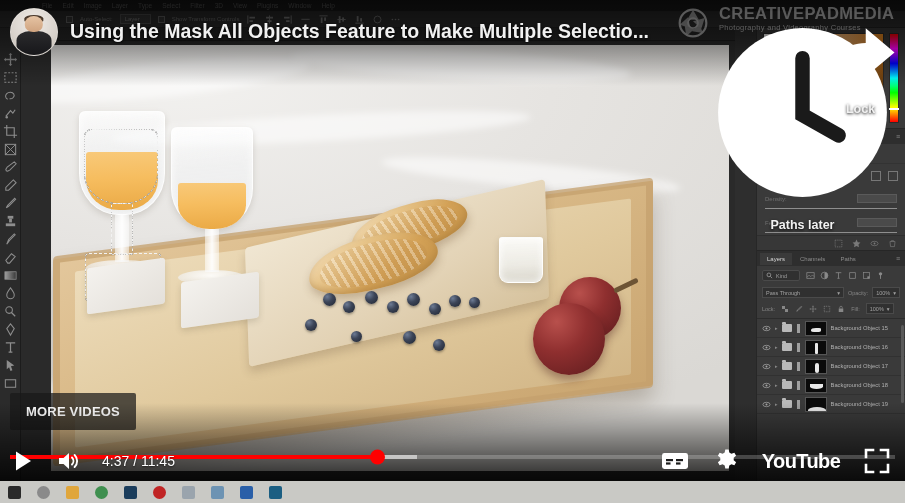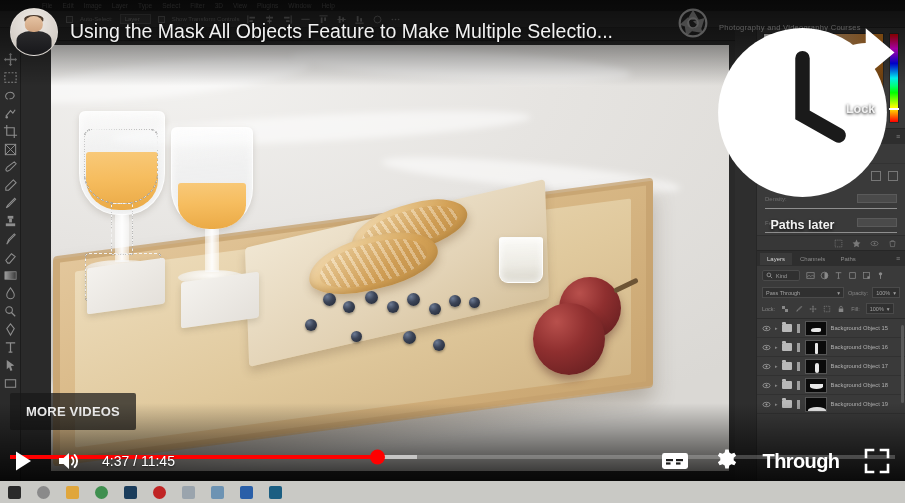--- a/index.html
+++ b/index.html
@@ -326,21 +326,21 @@
     transform: translateX(-50%); border-radius: 50% 50% 20% 20%;
     background: #4b3a2c;
   }
   .av-body {
     position: absolute; left: 50%; bottom: 0; width: 76%; height: 52%;
     transform: translateX(-50%); border-radius: 40% 40% 0 0;
     background: linear-gradient(#2b2b2d, #17171a);
   }
   .yt-title {
     position: absolute; left: 70px; top: 20px; width: 610px;
-    font-size: 19.5px; font-weight: normal; color: #f1f1f1;
+    font-size: 19.5px; font-weight: bold; color: #f1f1f1;
     text-shadow: 0 1px 3px rgba(0,0,0,.85);
     white-space: nowrap; overflow: hidden;
   }
 
   .yt-topbtn { position: absolute; top: 10px; text-align: center; }
   .yt-topbtn .tb-icon { width: 34px; height: 34px; margin: 0 auto; }
   .yt-topbtn .tb-icon svg { width: 100%; height: 100%; display: block; }
   .yt-topbtn .tb-label {
     margin-top: 2px; font-size: 12.5px; font-weight: bold; color: #f1f1f1;
     text-shadow: 0 1px 3px rgba(0,0,0,.9); white-space: nowrap;
@@ -946,20 +946,21 @@
   <div class="yt-topgrad"></div>
 
   <div class="watermark">
     <span class="wm-logo">
       <svg viewBox="0 0 48 48">
         <circle cx="24" cy="24" r="16" fill="none" stroke="#fff" stroke-width="2.6"></circle>
         <path d="M24 8 L31 20 L17 20 Z M38 18 L34 31 L24 22 Z M36 36 L23 34 L31 24 Z M16 40 L14 27 L26 31 Z M8 26 L18 17 L21 30 Z" fill="#fff" opacity=".75"></path>
         <circle cx="24" cy="24" r="6" fill="none" stroke="#fff" stroke-width="2"></circle>
       </svg>
     </span>
+    <span class="wm-title">CREATIVEPADMEDIA</span>
     <span class="wm-sub">Photography and Videography Courses</span>
   </div>
 
   <div class="yt-avatar">
     <span class="av-body"></span>
     <span class="av-hair"></span>
     <span class="av-head"></span>
   </div>
 
   <div class="yt-title">Using the Mask All Objects Feature to Make Multiple Selectio...</div>
@@ -1017,21 +1018,21 @@
         <rect x="15" y="12.4" width="4.5" height="2.2" fill="#1a1a1a"></rect>
       </svg>
     </span>
     <span class="ctl" style="width:52px;">
       <svg width="26" height="26" viewBox="0 0 26 26">
         <path d="M13 8.4a4.6 4.6 0 100 9.2 4.6 4.6 0 000-9.2zm0 2.8a1.8 1.8 0 110 3.6 1.8 1.8 0 010-3.6z" fill="#fff"></path>
         <path d="M11.3 1.5h3.4l.6 3.1 2.1 1.2 3-1 1.7 3-2.4 2v2.4l2.4 2-1.7 3-3-1-2.1 1.2-.6 3.1h-3.4l-.6-3.1-2.1-1.2-3 1-1.7-3 2.4-2v-2.4l-2.4-2 1.7-3 3 1 2.1-1.2z" fill="#fff"></path>
       </svg>
     </span>
     <span class="ctl" style="width:96px;">
-      <span class="yt-logo">Through</span>
+      <span class="yt-logo">YouTube</span>
     </span>
     <span class="ctl" style="width:56px;">
       <svg width="26" height="26" viewBox="0 0 26 26">
         <path d="M2 9V2h7M17 2h7v7M24 17v7h-7M9 24H2v-7" fill="none" stroke="#fff" stroke-width="2.6" stroke-linecap="square"></path>
       </svg>
     </span>
   </div>
 
 </div>
 

